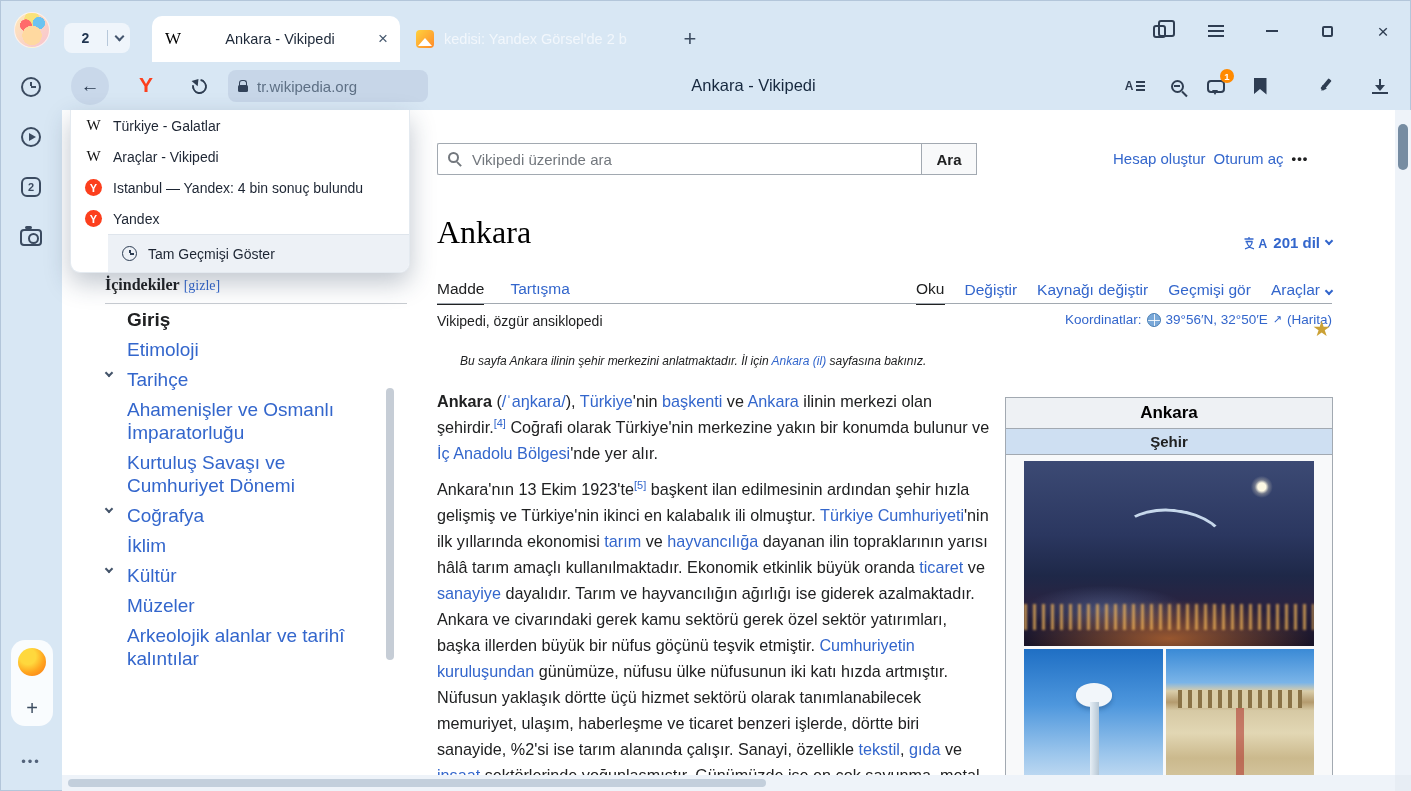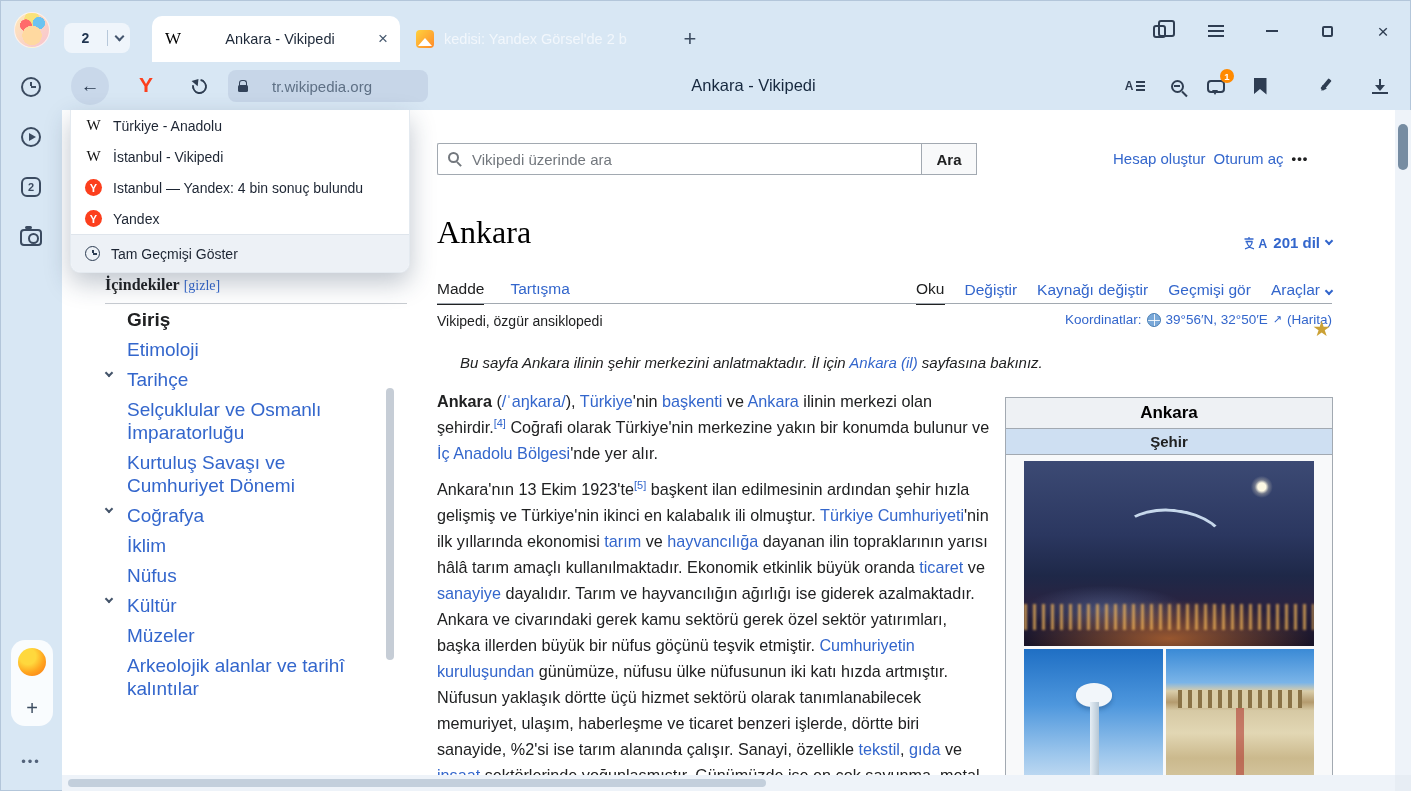--- a/index.html
+++ b/index.html
@@ -77,21 +77,21 @@
   
   .toolbar{ position:absolute; left:62px; top:62px; right:16px; height:48px; }
   .back-btn{ position:absolute; left:9px; top:5px; width:38px; height:38px; border-radius:50%; background:#c9d8ea;
     display:flex; align-items:center; justify-content:center; font-size:19px; font-weight:700; color:#27374d; }
   .y-btn{ position:absolute; left:70px; top:9px; width:28px; height:28px; display:flex; align-items:center; justify-content:center;
     color:#fc3f1d; font-size:21px; font-weight:800; }
   .refresh-btn{ position:absolute; left:124px; top:11px; width:26px; height:26px; display:flex; align-items:center; justify-content:center; }
   .i-refresh{ width:15px; height:15px; border:2px solid var(--ink); border-top-color:transparent; border-radius:50%; transform:rotate(-35deg); position:relative; }
   .i-refresh::after{ content:''; position:absolute; top:-5px; right:-2px; border:4px solid transparent; border-left:6px solid var(--ink); transform:rotate(-15deg); }
   .urlbar{ position:absolute; left:166px; top:8px; width:200px; height:32px; border-radius:8px; background:#c7d6e8;
-    display:flex; align-items:center; padding:0 10px; gap:24px; }
+    display:flex; align-items:center; padding:0 10px; gap:9px; }
   .i-lock{ width:10px; height:7px; background:#33435a; border-radius:1.5px; position:relative; margin-top:4px; flex:none; }
   .i-lock::before{ content:''; position:absolute; left:1px; top:-5px; width:6px; height:5px; border:1.5px solid #33435a; border-bottom:none; border-radius:3px 3px 0 0; }
   .url-text{ font-size:15px; color:#5e7085; white-space:nowrap; }
   .tb-title{ position:absolute; left:400px; right:350px; top:14px; text-align:center; font-size:16.5px; color:#16283e; }
   .tb-ic{ position:absolute; top:11px; width:26px; height:26px; display:flex; align-items:center; justify-content:center; color:var(--ink); }
   .i-reader{ display:flex; align-items:center; color:var(--ink); }
   .i-reader::before{ content:'A'; font-weight:700; font-size:12px; }
   .i-reader::after{ content:''; width:9px; height:10px; margin-left:3px;
     background:linear-gradient(var(--ink) 0 2px,transparent 2px 4px,var(--ink) 4px 6px,transparent 6px 8px,var(--ink) 8px 10px); }
   .i-zoom{ width:13px; height:13px; border:2px solid var(--ink); border-radius:50%; position:relative; }
@@ -111,21 +111,21 @@
 
   
   .dropdown{ position:absolute; left:70px; top:110px; width:340px; background:#fff; z-index:40;
     border:1px solid #e4eaf0; border-top:none; border-radius:0 0 10px 10px; overflow:hidden;
     box-shadow:0 10px 26px rgba(30,50,80,.28); }
   .dd-item{ height:31px; display:flex; align-items:center; gap:11px; padding:0 14px; font-size:14px; color:#1d2533; }
   .fav-w-sm{ font-family:"Liberation Serif","DejaVu Serif",serif; font-size:15px; color:#111; width:17px; text-align:center; flex:none; }
   .fav-y{ width:17px; height:17px; border-radius:50%; background:#fc3f1d; color:#fff; font-weight:700; font-size:11px;
     display:flex; align-items:center; justify-content:center; flex:none; }
   .dd-footer{ height:38px; background:#edf1f6; border-top:1px solid #dfe5ec; display:flex; align-items:center; gap:11px;
-    padding:0 14px; font-size:14px; color:#1d2533; }
+    padding:0 14px; font-size:14px; color:#1d2533;margin-left:37px; }
   .dd-footer .i-clock{ color:#2c3c52; }
 
   
   .page{ position:absolute; left:62px; top:110px; width:1333px; height:665px; background:#fff; overflow:hidden; color:var(--text); }
   .wlink{ color:var(--blue); }
   .bold{ font-weight:700; }
   .ital{ font-style:italic; }
   sup.ref{ font-size:11px; line-height:0; color:var(--blue); }
 
   .search{ position:absolute; left:375px; top:33px; display:flex; }
@@ -159,21 +159,21 @@
   .tocline{ position:absolute; top:193px; left:43px; width:302px; height:1px; background:#c8ccd1; }
 
   .tagline{ position:absolute; left:375px; top:203px; font-size:14px; color:var(--text); }
   .coords{ position:absolute; top:202px; right:63px; display:flex; align-items:center; gap:5px; font-size:13.5px; color:var(--blue); }
   .i-globe{ width:14px; height:14px; border-radius:50%; background:#79a8d8; border:1px solid #4a7fb5; position:relative; overflow:hidden; flex:none; }
   .i-globe::before{ content:''; position:absolute; left:50%; top:0; bottom:0; width:1px; background:rgba(255,255,255,.85); }
   .i-globe::after{ content:''; position:absolute; top:50%; left:0; right:0; height:1px; background:rgba(255,255,255,.85); }
   .ext{ font-size:11px; }
   .fa-star{ position:absolute; top:208px; right:64px; font-size:21px; color:#cba135; line-height:1; }
 
-  .hatnote{ position:absolute; left:398px; top:244px; width:780px; font-size:15px; font-style:italic; color:var(--text); }
+  .hatnote{ position:absolute; left:398px; top:244px; width:780px; font-size:12px; font-style:italic; color:var(--text); }
   .para{ position:absolute; left:375px; width:553px; font-size:16.2px; line-height:26px; color:var(--text); }
   .p1{ top:278px; }
   .p2{ top:366px; }
 
   
   .toc-head{ position:absolute; left:43px; top:166px; font-size:16px; color:var(--text);font-family:Liberation Serif, serif; }
   .toc-head b{ font-weight:700; }
   .toc-head .hide{ color:var(--blue); font-size:14px; }
   .toc-items{ position:absolute; left:43px; top:198px; width:245px; font-size:19px; }
   .toc-item{ position:relative; padding-left:22px; line-height:23px; margin-bottom:7px; color:var(--blue); }
@@ -369,25 +369,24 @@
   <div class="para p2"><span>Ankara'nın 13 Ekim 1923'te</span><sup class="wlink ref">[5]</sup><span> başkent ilan edilmesinin ardından şehir hızla gelişmiş ve Türkiye'nin ikinci en kalabalık ili olmuştur. </span><span class="wlink">Türkiye Cumhuriyeti</span><span>'nin ilk yıllarında ekonomisi </span><span class="wlink">tarım</span><span> ve </span><span class="wlink">hayvancılığa</span><span> dayanan ilin topraklarının yarısı hâlâ tarım amaçlı kullanılmaktadır. Ekonomik etkinlik büyük oranda </span><span class="wlink">ticaret</span><span> ve </span><span class="wlink">sanayiye</span><span> dayalıdır. Tarım ve hayvancılığın ağırlığı ise giderek azalmaktadır. Ankara ve civarındaki gerek kamu sektörü gerek özel sektör yatırımları, başka illerden büyük bir nüfus göçünü teşvik etmiştir. </span><span class="wlink">Cumhuriyetin kuruluşundan</span><span> günümüze, nüfusu ülke nüfusunun iki katı hızda artmıştır. Nüfusun yaklaşık dörtte üçü hizmet sektörü olarak tanımlanabilecek memuriyet, ulaşım, haberleşme ve ticaret benzeri işlerde, dörtte biri sanayide, %2'si ise tarım alanında çalışır. Sanayi, özellikle </span><span class="wlink">tekstil</span><span>, </span><span class="wlink">gıda</span><span> ve </span><span class="wlink">inşaat</span><span> sektörlerinde yoğunlaşmıştır. Günümüzde ise en çok savunma, metal ve motor sektörlerinde</span></div>
 
   <div class="toc-head">
     <b>İçindekiler</b>
     <span class="hide">[gizle]</span>
   </div>
   <div class="toc-items">
     <div class="toc-item active"><span>Giriş</span></div>
     <div class="toc-item"><span>Etimoloji</span></div>
     <div class="toc-item"><span class="chev toc-chev"></span><span>Tarihçe</span></div>
-    <div class="toc-item"><span>Selçuklular ve Osmanlı İmparatorluğu</span></div>
+    <div class="toc-item"><span>Ahamenişler ve Osmanlı İmparatorluğu</span></div>
     <div class="toc-item"><span>Kurtuluş Savaşı ve Cumhuriyet Dönemi</span></div>
     <div class="toc-item"><span class="chev toc-chev"></span><span>Coğrafya</span></div>
     <div class="toc-item"><span>İklim</span></div>
-    <div class="toc-item"><span>Nüfus</span></div>
     <div class="toc-item"><span class="chev toc-chev"></span><span>Kültür</span></div>
     <div class="toc-item"><span>Müzeler</span></div>
     <div class="toc-item"><span>Arkeolojik alanlar ve tarihî kalıntılar</span></div>
   </div>
   <div class="toc-scroll"></div>
 
   <div class="infobox">
     <div class="ib-title">Ankara</div>
     <div class="ib-type">Şehir</div>
     <div class="ib-photos">
@@ -396,25 +395,25 @@
         <div class="ph-tower"></div>
         <div class="ph-anit"></div>
       </div>
     </div>
   </div>
 </div>
 
 <div class="dropdown">
   <div class="dd-item">
     <span class="fav-w-sm">W</span>
-    <span>Türkiye - Anadolu</span>
+    <span>Türkiye - Galatlar</span>
   </div>
   <div class="dd-item">
     <span class="fav-w-sm">W</span>
-    <span>İstanbul - Vikipedi</span>
+    <span>Araçlar - Vikipedi</span>
   </div>
   <div class="dd-item">
     <span class="fav-y">Y</span>
     <span>Istanbul — Yandex: 4 bin sonuç bulundu</span>
   </div>
   <div class="dd-item">
     <span class="fav-y">Y</span>
     <span>Yandex</span>
   </div>
   <div class="dd-footer">

